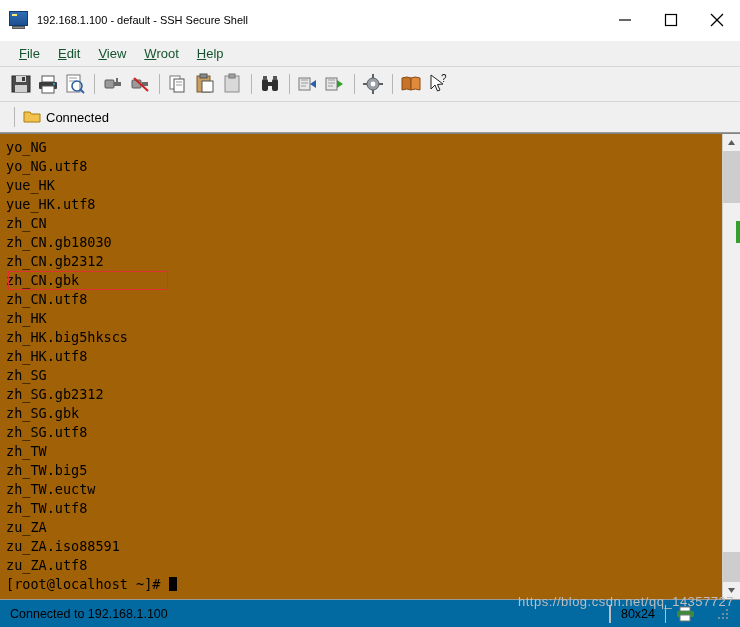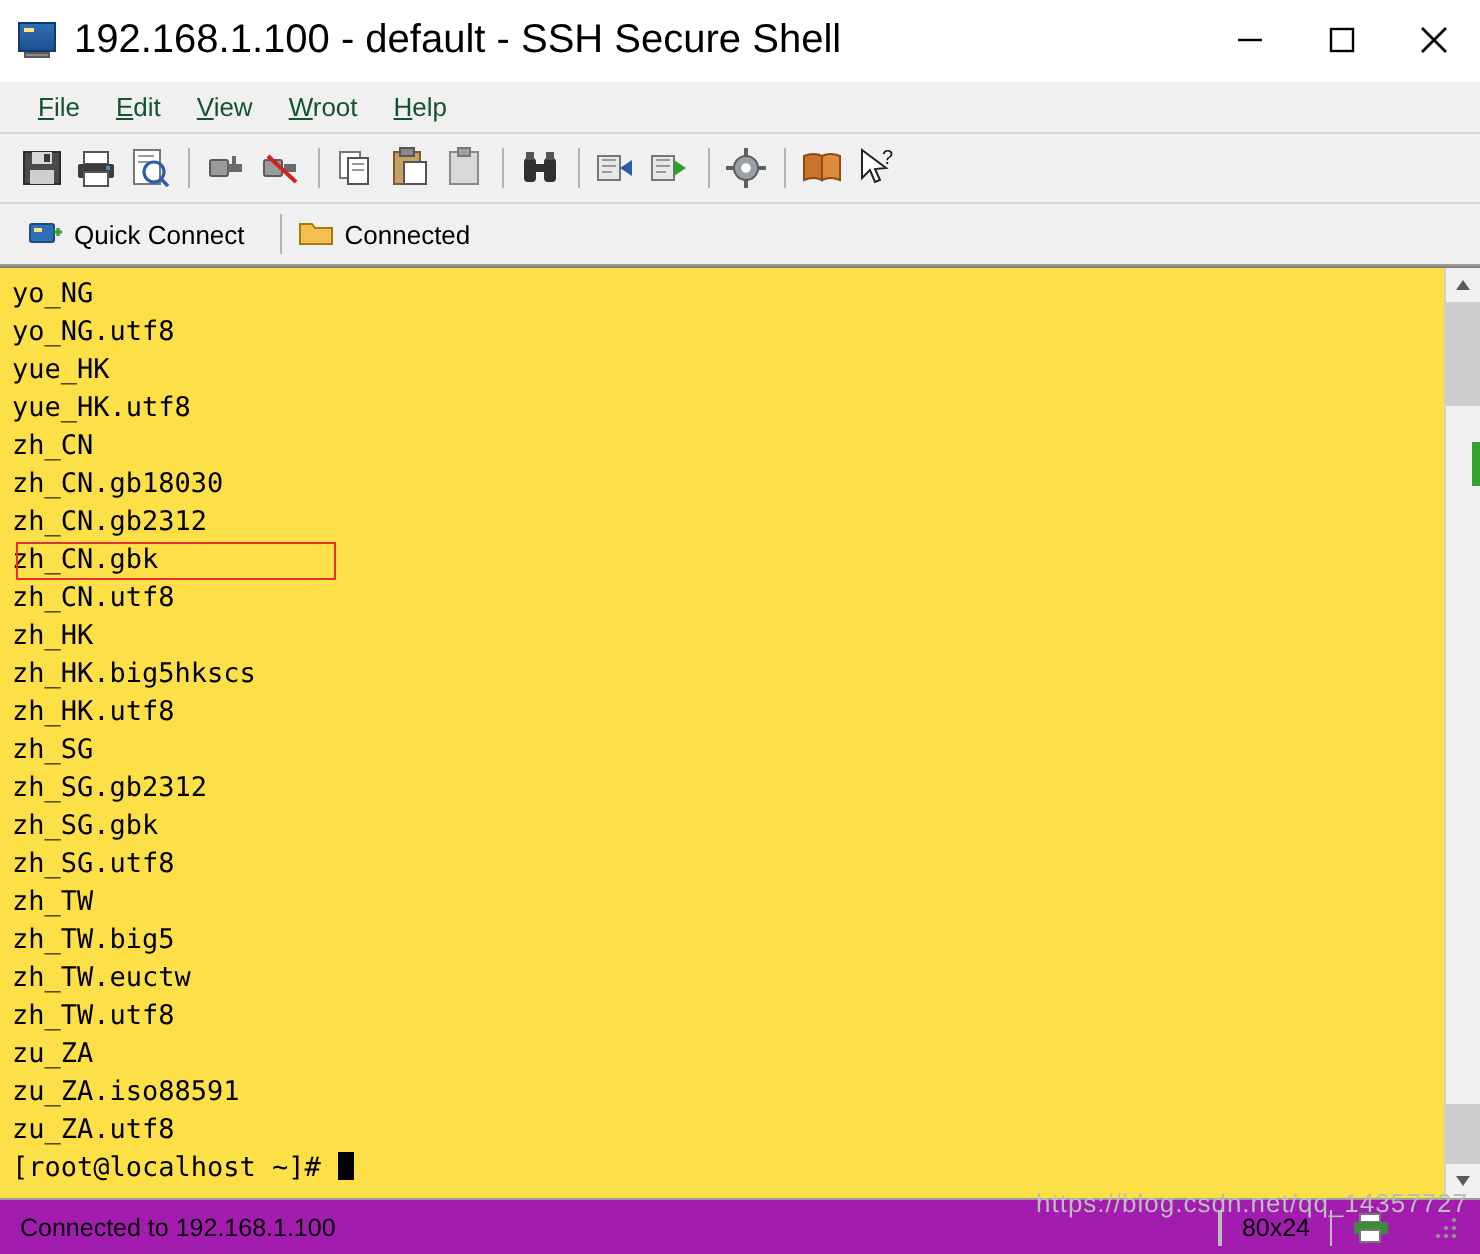--- a/index.html
+++ b/index.html
@@ -59,21 +59,21 @@
   }
   .title-icon .base {
     position: absolute;
     left: 4px; top: 17px;
     width: 13px; height: 3px;
     background: #8a8a8a;
     border: 1px solid #5a5a5a;
     box-sizing: border-box;
   }
   .title-text {
-    font-size: 20px;
+    font-size: 11px;
     color: #000000;
     white-space: nowrap;
     flex: 1 1 auto;
   }
   .win-buttons {
     display: flex;
     align-items: center;
     height: 40px;
     flex: 0 0 auto;
   }
@@ -155,21 +155,21 @@
     width: 1px;
     height: 20px;
     background: #b5b5b5;
     margin: 0 4px;
   }
 
   
   .terminal-wrap {
     flex: 1 1 auto;
     display: flex;
-    background: #fde047;
+    background: #a16207;
     border-top: 1px solid #828282;
     position: relative;
     overflow: hidden;
   }
   .terminal {
     flex: 1 1 auto;
     padding: 4px 0 0 6px;
     font-family: "DejaVu Sans Mono", "Liberation Mono", monospace;
     font-size: 13.5px;
     line-height: 19px;
@@ -243,21 +243,21 @@
     width: 4px;
     height: 22px;
     background: #35a02e;
   }
 
   
   .statusbar {
     height: 27px;
     display: flex;
     align-items: center;
-    background: #a21caf;
+    background: #0369a1;
     border-top: 1px solid #9a9a9a;
     font-size: 12.5px;
     color: #000000;
     flex: 0 0 auto;
     position: relative;
   }
   .sb-cell {
     padding: 0 10px;
     height: 27px;
     display: flex;
@@ -448,28 +448,20 @@
     <div class="tb-btn">
       <svg width="22" height="22" viewBox="0 0 22 22">
         <path d="M4 2 L4 16 L8 12 L10.5 18 L13 17 L10.5 11.5 L16 11 z" fill="#ffffff" stroke="#222"></path>
         <text x="14" y="9" font-size="10" font-family="Liberation Sans, sans-serif" fill="#111">?</text>
       </svg>
     </div>
 
   </div>
 
   <div class="connectbar">
-    <div class="cb-item">
-      <svg width="18" height="18" viewBox="0 0 18 18">
-        <rect x="1" y="4" width="12" height="9" rx="1" fill="#2f6fb5" stroke="#1b4c85"></rect>
-        <rect x="3" y="6" width="4" height="2" fill="#ffe477"></rect>
-        <path d="M13 8 h4 M15 6 v4" stroke="#2fa02f" stroke-width="1.6"></path>
-      </svg>
-      <span class="lbl">Quick Connect</span>
-    </div>
     <div class="cb-divider"></div>
     <div class="cb-item">
       <svg width="18" height="18" viewBox="0 0 18 18">
         <path d="M1 4 h6 l1.5 2 H17 v8 H1 z" fill="#f2c14e" stroke="#a67c10"></path>
       </svg>
       <span class="lbl">Connected</span>
     </div>
   </div>
 
   <div class="terminal-wrap">

